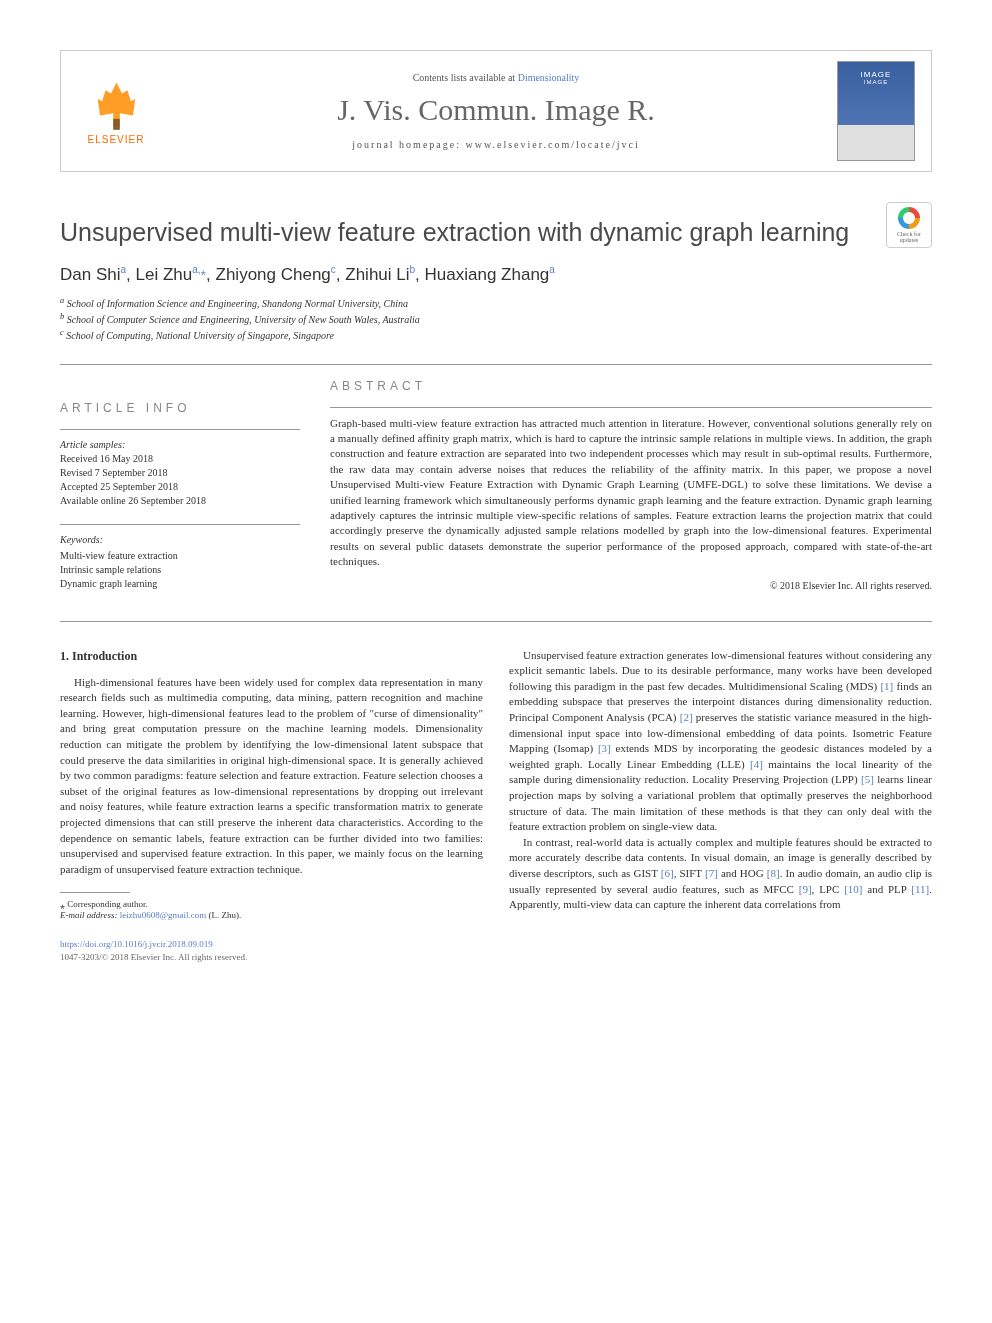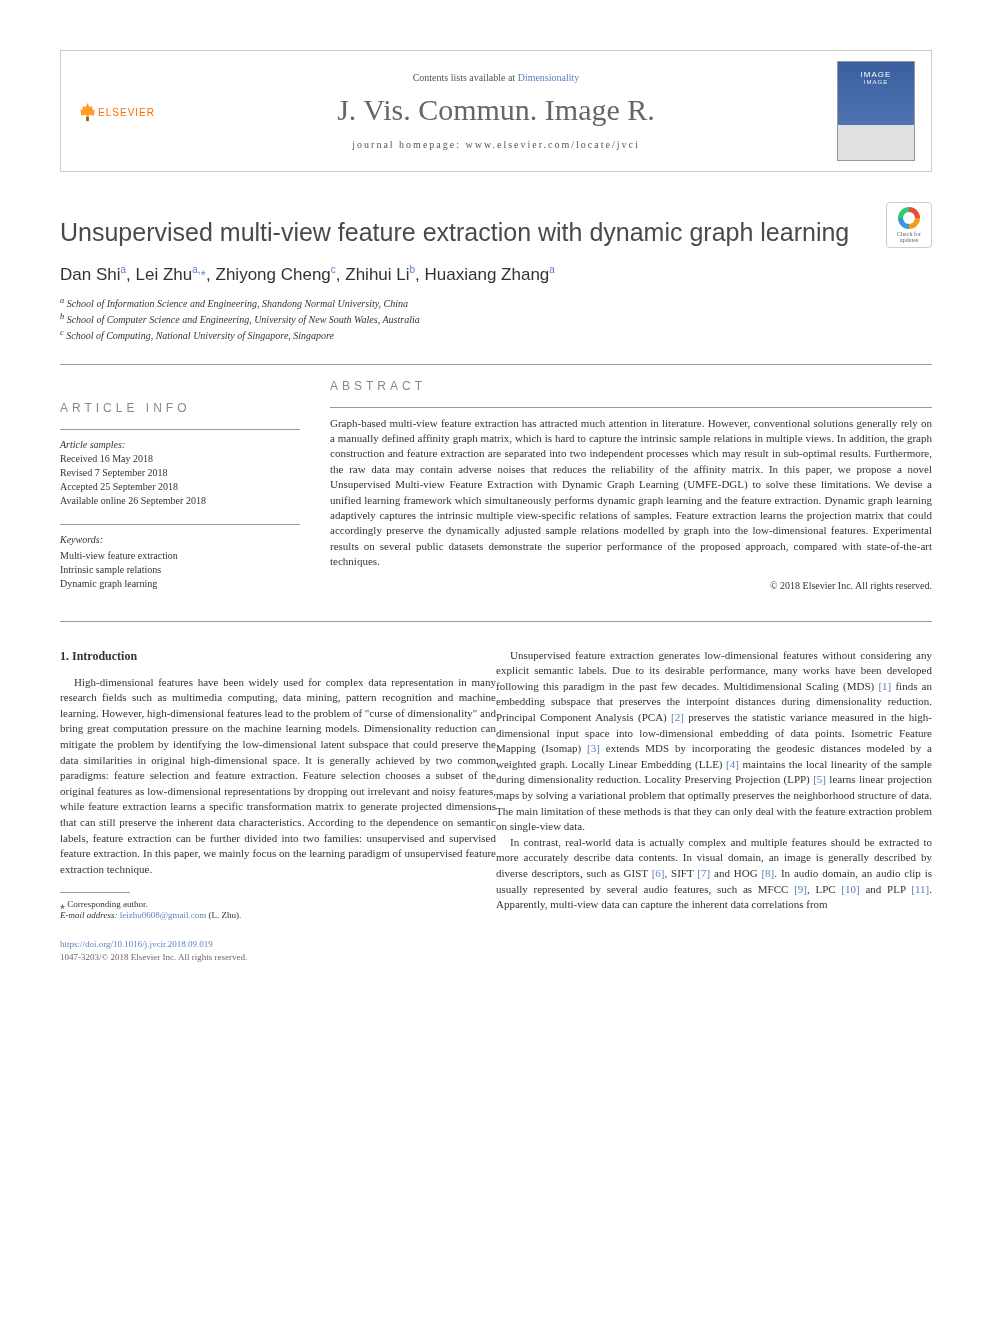--- a/index.html
+++ b/index.html
@@ -1,20 +1,20 @@
 <!DOCTYPE html>
 <html><head>
   <meta charset="utf-8">
   <style>
     * { box-sizing: border-box; margin: 0; padding: 0; }
     body { font-family: Georgia, 'Times New Roman', serif; background: #fff; width: 992px; margin: 0 auto; color: #333; font-size: 12px; }
     .page { padding: 50px 60px; }
     .header-cite { text-align: center; color: #5a7fc1; font-size: 11px; margin-bottom: 18px; }
     .banner { border: 1px solid #ccc; padding: 10px 16px; display: flex; align-items: center; gap: 20px; margin-bottom: 30px; position: relative; }
-    .elsevier-logo { width: 78px; height: 90px; display: flex; flex-direction: row; align-items: center; justify-content: center; text-align: center; }
+    .elsevier-logo { width: 78px; height: 90px; display: flex; flex-direction: column; align-items: center; justify-content: center; text-align: center; }
     .elsevier-tree { width: 55px; height: 55px; }
     .elsevier-tree svg { width: 100%; height: 100%; }
     .elsevier-text { font-size: 10px; color: #ff6b00; font-family: Arial, sans-serif; letter-spacing: 1px; margin-top: 2px; }
     .banner-mid { flex: 1; text-align: center; }
     .contents-line { font-size: 10px; color: #555; margin-bottom: 10px; }
     .contents-line a { color: #5a7fc1; text-decoration: none; }
     .journal-name { font-size: 30px; color: #666; font-weight: 400; font-family: Georgia, serif; margin-bottom: 12px; }
     .homepage-line { font-size: 10px; color: #555; letter-spacing: 2px; }
     .cover-thumb { width: 78px; height: 100px; background: linear-gradient(180deg, #3a5f9e 0%, #4a6fae 50%, #5a7fbe 100%); border: 1px solid #999; display: flex; flex-direction: column; align-items: center; justify-content: flex-start; padding-top: 8px; position: relative; }
     .cover-thumb .visual-text { color: #fff; font-size: 8px; font-family: Arial; letter-spacing: 1px; }
@@ -32,21 +32,21 @@
     .article-content { display: flex; gap: 30px; margin-bottom: 30px; align-items: flex-end; }
     .left-col { width: 240px; flex-shrink: 0; }
     .right-col { flex: 1; }
     .section-label { font-size: 12px; letter-spacing: 4px; color: #888; text-transform: uppercase; margin-bottom: 14px; font-family: Arial, sans-serif; }
     .history-block { font-size: 10px; line-height: 1.4; margin-bottom: 16px; }
     .history-block .label { font-style: italic; }
     .keywords-block { font-size: 10px; line-height: 1.4; }
     .keywords-block .label { font-style: italic; margin-bottom: 2px; }
     .abstract-text { font-size: 11px; line-height: 1.4; text-align: justify; color: #333; }
     .copyright { font-size: 10px; text-align: right; margin-top: 10px; }
-    .body-columns { display: flex; margin-top: 26px; }
+    .body-columns { display: flex; gap: 26px; margin-top: 26px; }
     .body-col { flex: 1; font-size: 11px; line-height: 1.42; text-align: justify; }
     .body-col h2 { font-size: 12px; font-weight: bold; margin-bottom: 10px; color: #333; }
     .body-col p { margin-bottom: 0; text-indent: 14px; }
     .body-col p:first-of-type { text-indent: 14px; }
     .ref-link { color: #5a7fc1; text-decoration: none; }
     .footnote-sep { border: none; border-top: 1px solid #999; width: 70px; margin: 14px 0 6px; }
     .footnote { font-size: 9px; line-height: 1.3; }
     .footer-doi { font-size: 9px; color: #5a7fc1; margin-top: 16px; }
     .footer-copyright { font-size: 9px; color: #666; }
   </style>

